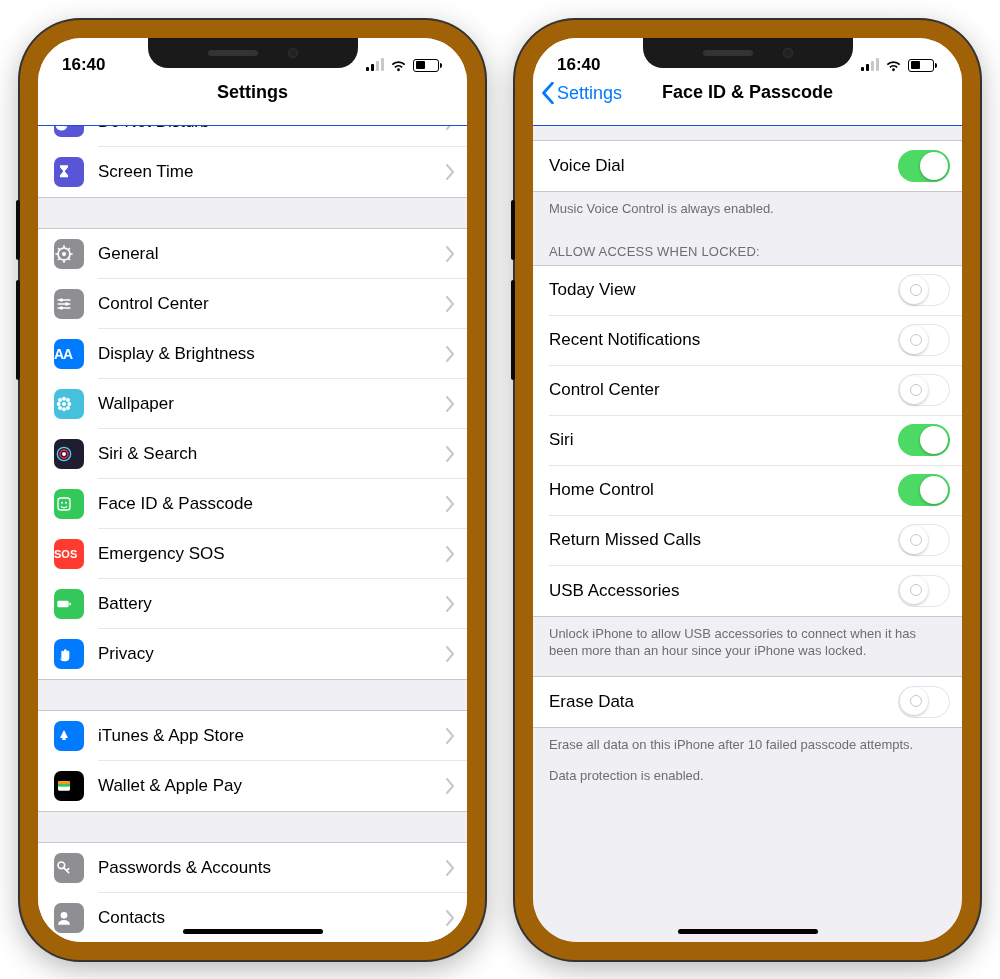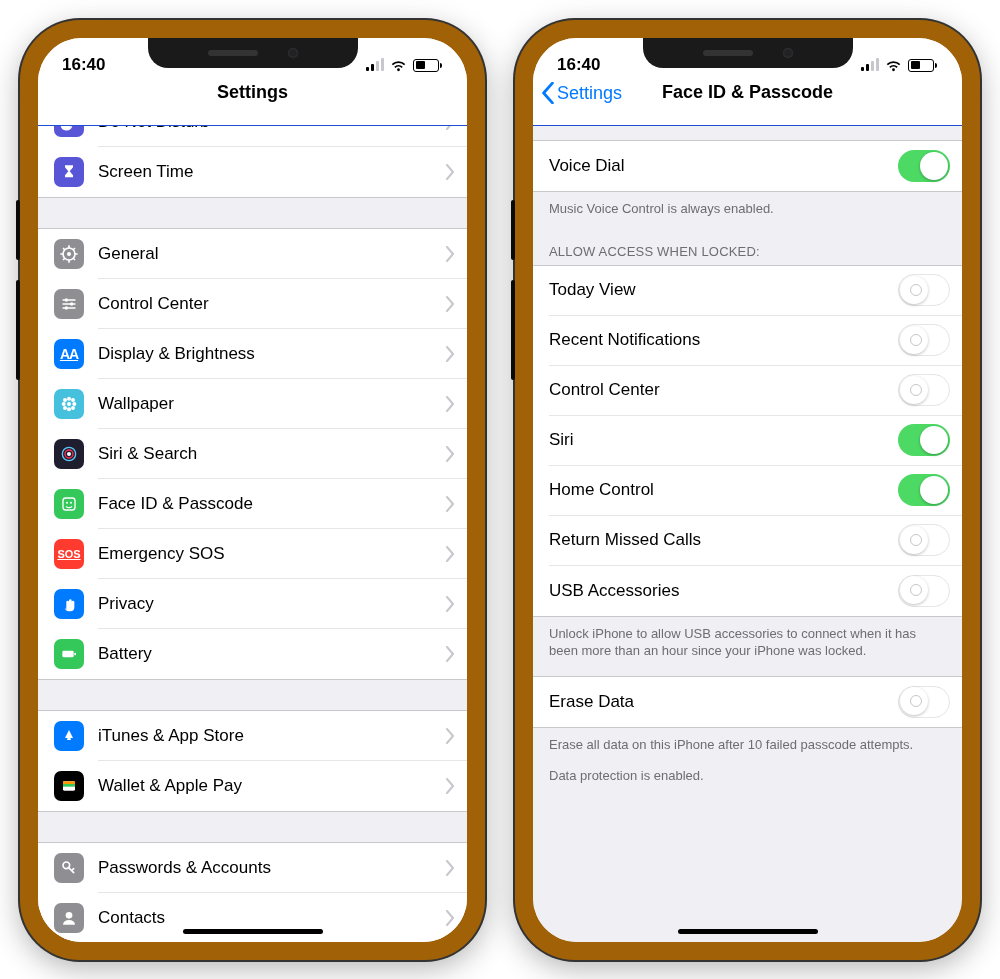--- a/index.html
+++ b/index.html
@@ -127,25 +127,24 @@
     padding-left: 16px;
     position: relative;
   }
   .row .icon {
     width: 30px;
     height: 30px;
     border-radius: 7px;
     margin-right: 14px;
     display:flex;
     align-items:center;
-    justify-content:center;
+    justify-content:flex-start;
     color:#fff;
     font-size:15px;
     flex-shrink:0;
-    text-decoration:underline;
   }
   .row .inner {
     flex:1;
     display:flex;
     align-items:center;
     justify-content:space-between;
     padding-right:12px;
     min-height:50px;
     border-bottom: 1px solid #e5e5ea;
   }
@@ -379,43 +378,43 @@
             <div class="inner">
               <span class="label">Emergency SOS</span>
               <span class="chevron">
                 <svg viewBox="0 0 10 16">
                   <path d="M2 1l6 7-6 7" stroke="#c7c7cc" stroke-width="2" fill="none" stroke-linecap="round" stroke-linejoin="round"></path>
                 </svg>
               </span>
             </div>
           </div>
           <div class="row">
-            <span class="icon" style="background:#007aff">
-              <svg viewBox="0 0 30 30" width="20" height="20">
-                <path d="M11 24V12a2 2 0 014 0v-2a2 2 0 014 0v2a2 2 0 014 0v8a6 6 0 01-6 6h-2a6 6 0 01-6-6z" fill="#fff"></path>
-              </svg>
-            </span>
-            <div class="inner">
-              <span class="label">Privacy</span>
-              <span class="chevron">
-                <svg viewBox="0 0 10 16">
-                  <path d="M2 1l6 7-6 7" stroke="#c7c7cc" stroke-width="2" fill="none" stroke-linecap="round" stroke-linejoin="round"></path>
-                </svg>
-              </span>
-            </div>
-          </div>
-          <div class="row">
             <span class="icon" style="background:#34c759">
               <svg viewBox="0 0 30 30" width="20" height="20">
                 <rect x="5" y="10" width="17" height="10" rx="2" fill="#fff"></rect>
                 <rect x="23" y="13" width="2.5" height="4" rx="1" fill="#fff"></rect>
               </svg>
             </span>
             <div class="inner">
               <span class="label">Battery</span>
+              <span class="chevron">
+                <svg viewBox="0 0 10 16">
+                  <path d="M2 1l6 7-6 7" stroke="#c7c7cc" stroke-width="2" fill="none" stroke-linecap="round" stroke-linejoin="round"></path>
+                </svg>
+              </span>
+            </div>
+          </div>
+          <div class="row">
+            <span class="icon" style="background:#007aff">
+              <svg viewBox="0 0 30 30" width="20" height="20">
+                <path d="M11 24V12a2 2 0 014 0v-2a2 2 0 014 0v2a2 2 0 014 0v8a6 6 0 01-6 6h-2a6 6 0 01-6-6z" fill="#fff"></path>
+              </svg>
+            </span>
+            <div class="inner">
+              <span class="label">Privacy</span>
               <span class="chevron">
                 <svg viewBox="0 0 10 16">
                   <path d="M2 1l6 7-6 7" stroke="#c7c7cc" stroke-width="2" fill="none" stroke-linecap="round" stroke-linejoin="round"></path>
                 </svg>
               </span>
             </div>
           </div>
         </div>
       <div class="group-spacer"></div>
       <div class="group-list" id="L-g3">

